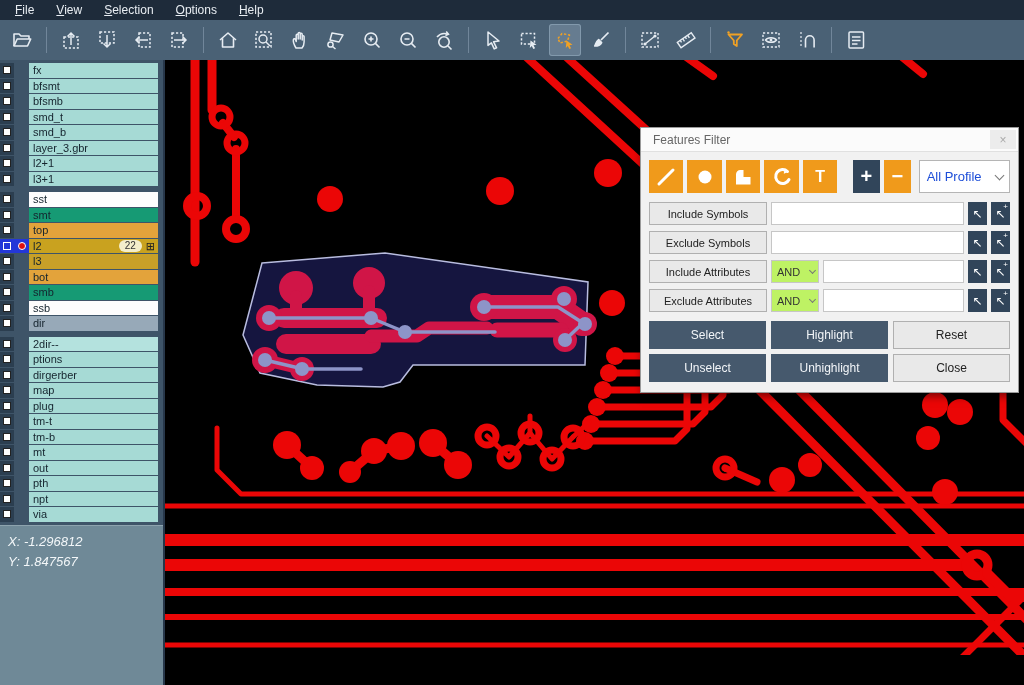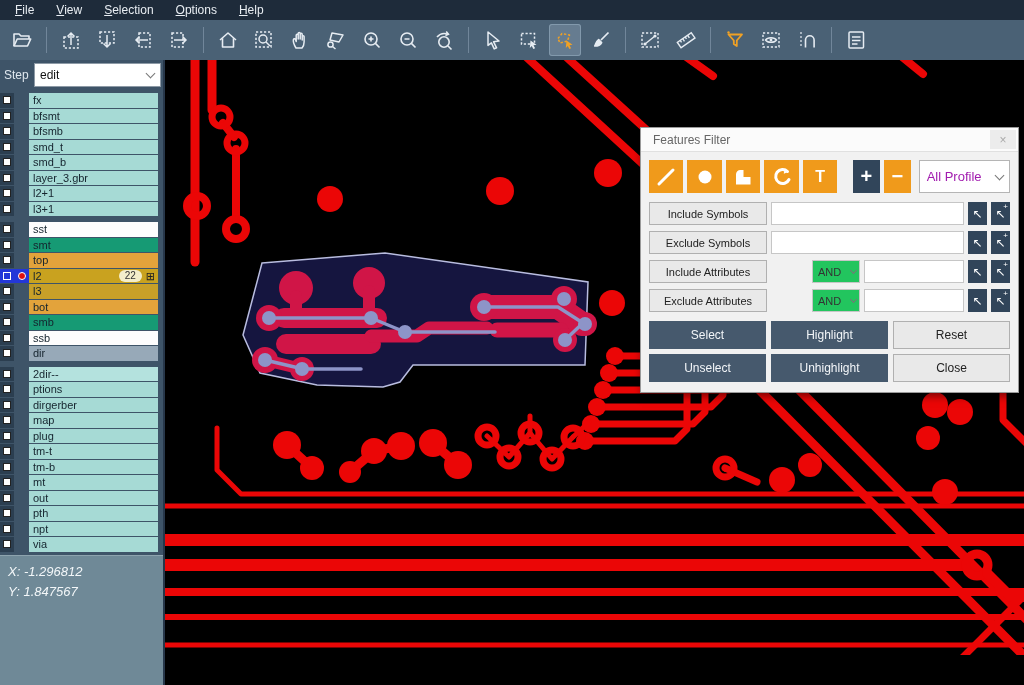--- a/index.html
+++ b/index.html
@@ -58,26 +58,26 @@
   .dlg-title { height:24px; background:#fbfbfb; display:flex; align-items:center; padding:0 2px 0 12px; border-bottom:1px solid #e0e0e0; }
   .dlg-title-text { font-size:12px; color:#666; flex:1; }
   .dlg-close { width:26px; height:19px; background:#ececec; color:#aaa; font-size:12px; display:flex; align-items:center; justify-content:center; }
   .dlg-body { padding:8px; display:flex; flex-direction:column; gap:6px; }
   .typerow { display:flex; align-items:center; gap:4px; margin-bottom:3px; }
   .obtn { width:36px; height:33px; background:#f09a1b; display:flex; align-items:center; justify-content:center;
     color:#fff; font-weight:bold; font-size:16px; }
   .obtn.dark { background:#31455a; }
   .obtn.plusminus { width:28px; font-size:20px; }
   .sp8 { width:8px; } .spauto { flex:1; }
-  .profile-select { width:95px; height:33px; background:#fff; border:1px solid #b5b5b5; display:flex; align-items:center; padding-left:7px; font-size:13px; color:#a21caf; }
+  .profile-select { width:95px; height:33px; background:#fff; border:1px solid #b5b5b5; display:flex; align-items:center; padding-left:7px; font-size:13px; color:#1d4ed8; }
   .frow { display:flex; align-items:center; gap:4px; height:23px; }
   .flabel { width:118px; height:23px; background:#e9e9e9; border:1px solid #b0b0b0; font-size:11px; color:#222;
     display:flex; align-items:center; justify-content:center; flex:0 0 118px; }
   .ffield { flex:1; height:23px; background:#fff; border:1px solid #c6c6c6; }
-  .andsel { width:48px; height:23px; background:#22c55e; border:1px solid #c6c6c6; display:flex; align-items:center; padding-left:5px; font-size:11px; color:#333; flex:0 0 48px;margin-left:41px; }
+  .andsel { width:48px; height:23px; background:#bef264; border:1px solid #c6c6c6; display:flex; align-items:center; padding-left:5px; font-size:11px; color:#333; flex:0 0 48px; }
   .andsel .chev { margin:-2px 3px 0 auto; width:5px; height:5px; }
   .arrbtn { width:19px; height:23px; background:#31455a; color:#fff; font-size:12px; display:flex; align-items:center; justify-content:center; flex:0 0 19px; position:relative; }
   .arrbtn .plus { position:absolute; top:0px; right:2px; font-size:8px; }
   .actions { display:grid; grid-template-columns:1fr 1fr 1fr; gap:5px 5px; margin-top:3px; }
   .abtn { height:28px; display:flex; align-items:center; justify-content:center; font-size:12px; }
   .abtn.dark { background:#46596d; color:#f2f5f8; }
   .abtn.light { background:#e9e9e9; color:#222; border:1px solid #b0b0b0; }
 
   
   .statusbar { height:30px; background:#1b2734; border-top:2px solid #0d1722; display:flex; align-items:center; padding:0 8px; flex:0 0 30px; }
@@ -249,27 +249,20 @@
       <svg width="22" height="22" viewBox="0 0 22 22" fill="none" stroke="#e6ecf2" stroke-width="1.5">
         <rect x="4" y="3" width="14.5" height="16" rx="1"></rect>
           <path d="M7,8 h8.5 M7,11.5 h8.5 M7,15 h5.5"></path>
       </svg>
     </div>
   </div>
 
   <div class="main">
 
     <div class="sidebar">
-      <div class="step-row">
-        <span class="step-label">Step</span>
-        <div class="step-select">
-          <span>edit</span>
-          <span class="chev"></span>
-        </div>
-      </div>
       <div class="layers">
         <div>
 
             <div class="lrow">
               <span class="cbx" data-checked="false">
                 <span class="cbx-in"></span>
               </span>
               <span class="radio" data-active="false"></span>
               <span class="lbl" style="background: rgb(166, 218, 213);">
                 <span>fx</span>

